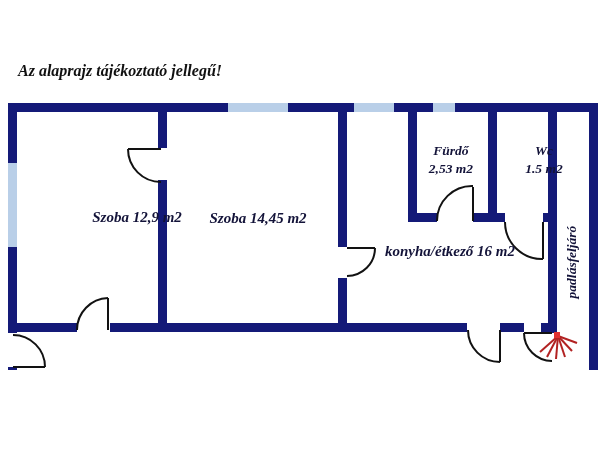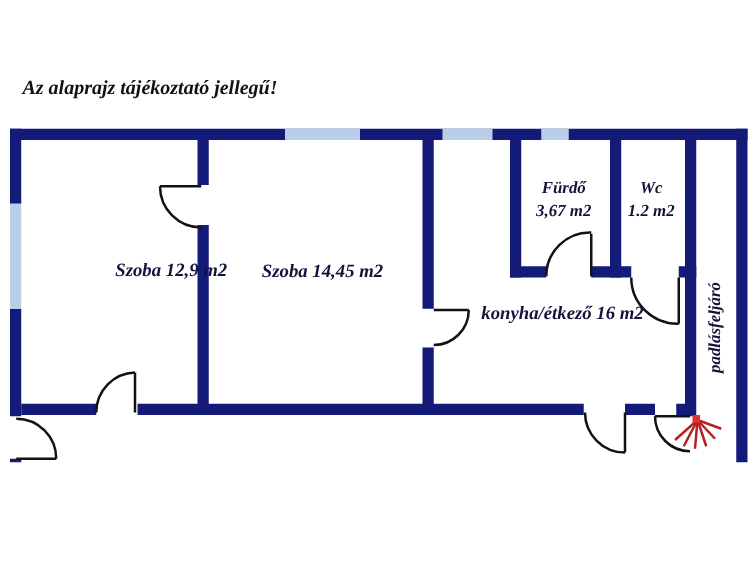--- a/index.html
+++ b/index.html
@@ -99,24 +99,24 @@
       <line class="fan-ray" x1="558" y1="336" x2="577" y2="343"></line>
       <rect class="fan-hub" x="554" y="332" width="6" height="6"></rect>
     </g>
   </svg>
 
   <div class="label sz" style="left:93px;top:217px;margin-left:44px;">Szoba 12,9 m2</div>
   <div class="label sz" style="left:258px;top:218px;">Szoba 14,45 m2</div>
 
   <div class="label sm" style="left:451px;top:160px;font-style:italic;">
     <div>Fürdő</div>
-    <div>3,67 m2</div>
+    <div>2,53 m2</div>
   </div>
 
-  <div class="label sm" style="left:521px;top:160px;">
+  <div class="label sm" style="left:544px;top:160px;">
     <div>Wc</div>
-    <div>1.2 m2</div>
+    <div>1.5 m2</div>
   </div>
 
   <div class="label sz" style="left:450px;top:251px;text-align:right;">konyha/étkező 16 m2</div>
   <div class="label sm rot" style="left:572px;top:262px;">padlásfeljáró</div>
 
 </div>
 
 </body></html>

